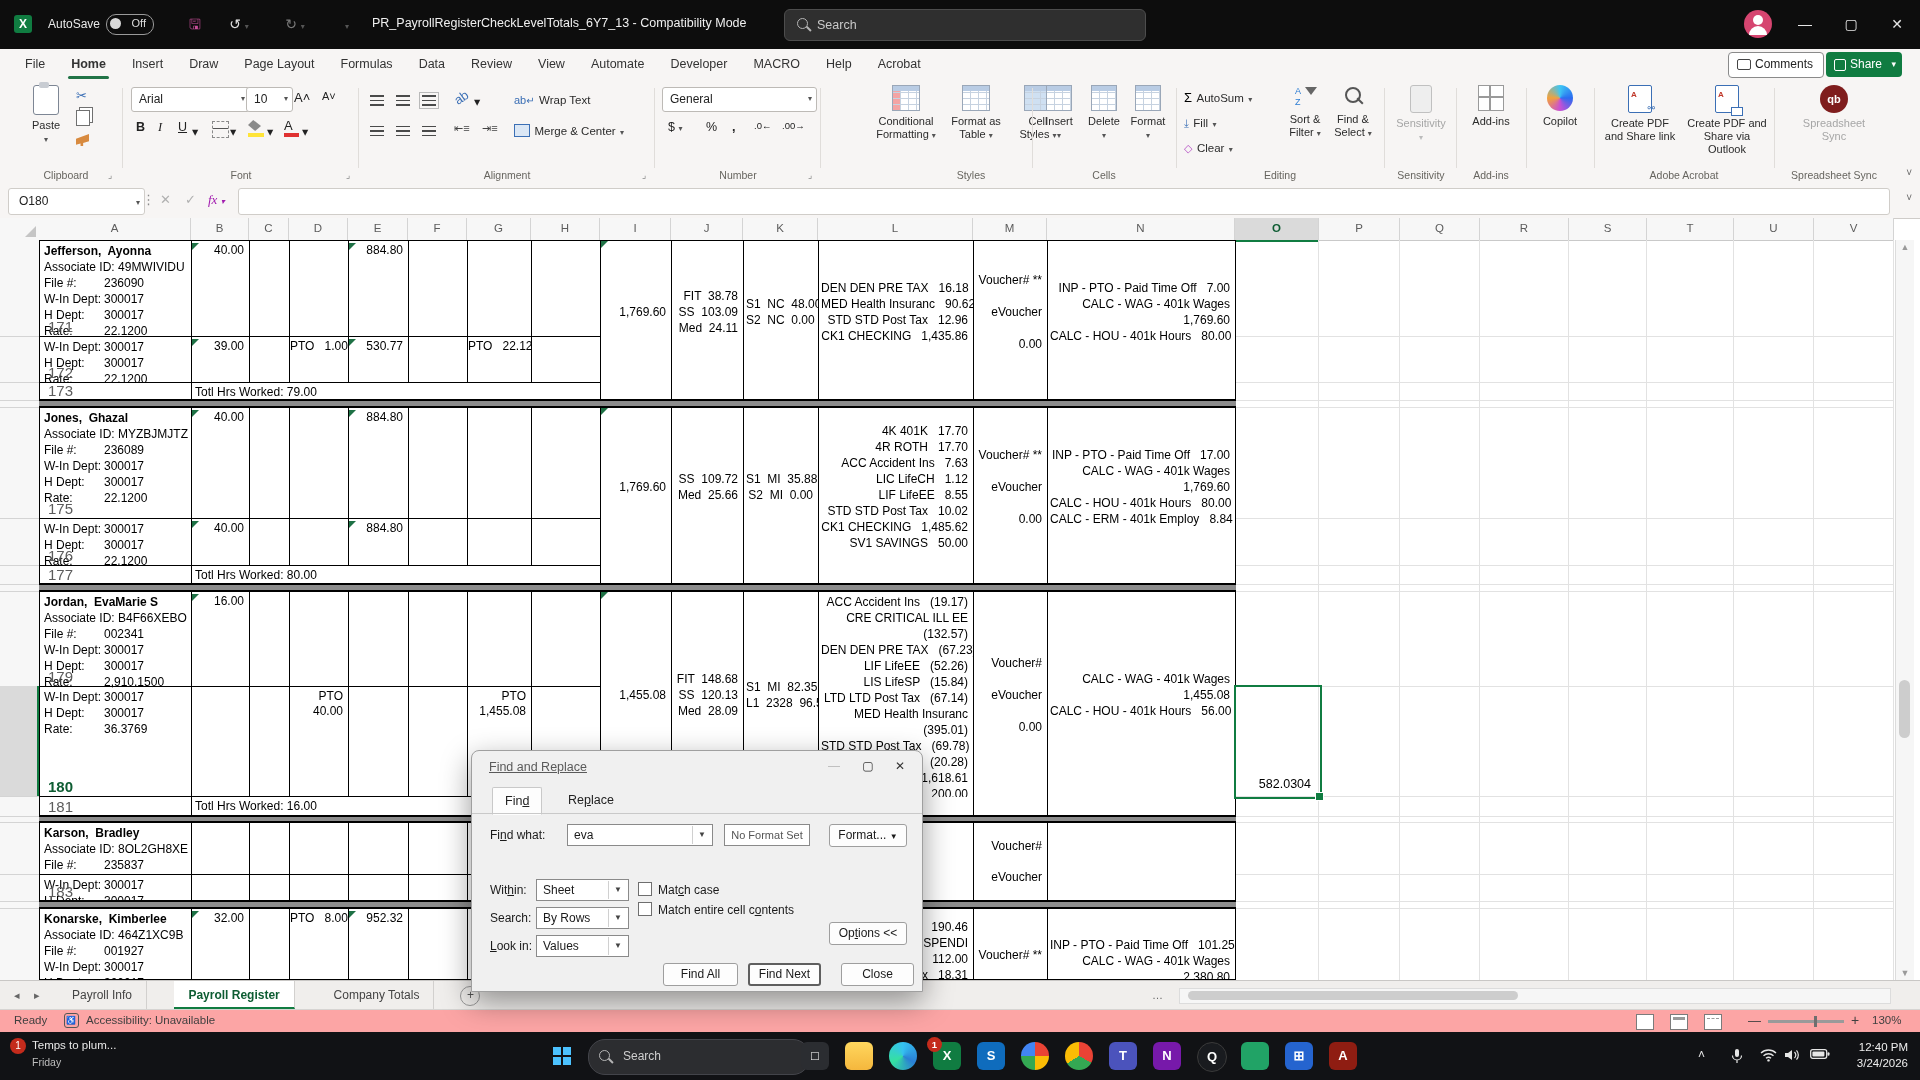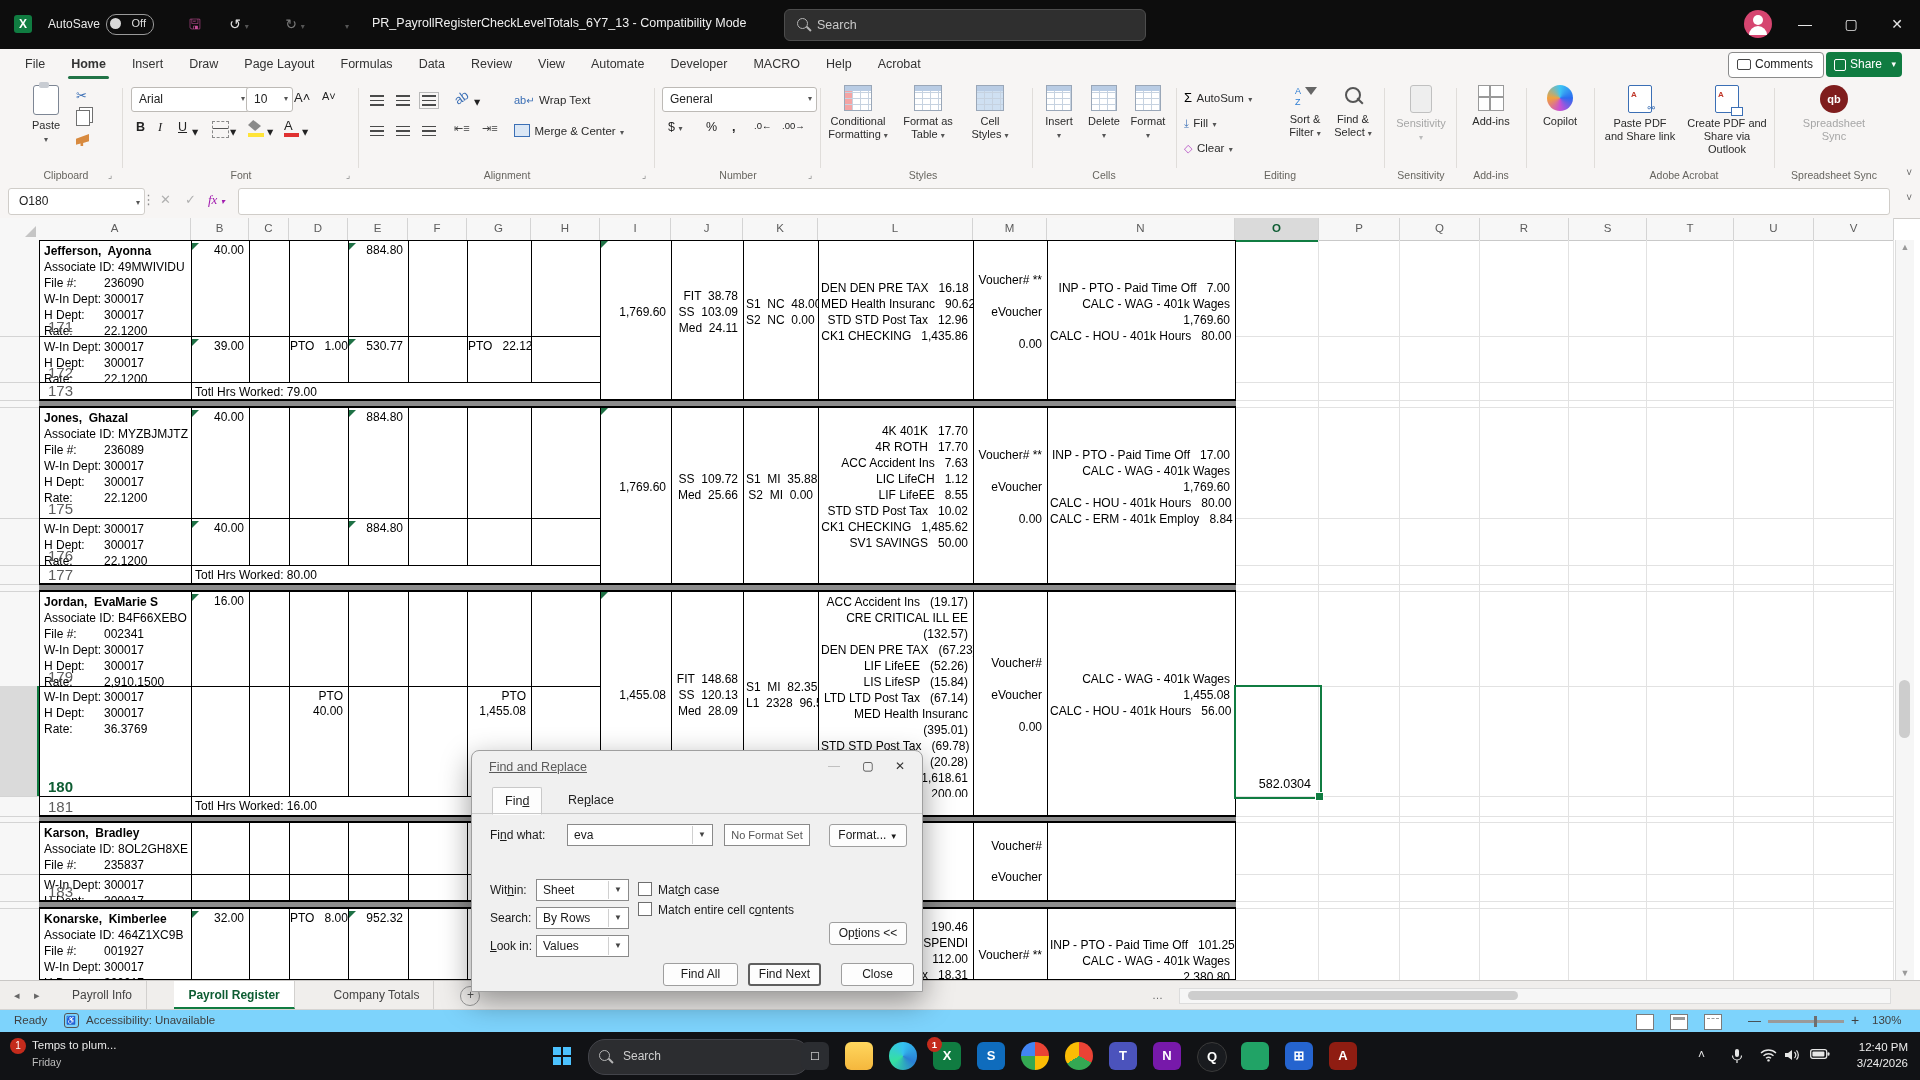--- a/index.html
+++ b/index.html
@@ -96,21 +96,21 @@
   .sarrow{color:#9a9a9a;font-size:9px;text-align:center;width:100%;position:absolute;}
   
   #tabbar{position:absolute;left:0;top:980px;width:1920px;height:29px;background:#f0eeec;border-top:1px solid #c9c7c5;}
   .tnav{position:absolute;top:8px;font-size:11px;color:#666;}
   .stab{position:absolute;top:0;height:28px;padding:0 14px;font-size:12px;color:#444;line-height:28px;background:transparent;border-right:1px solid #d2d0ce;}
   .stab.active{background:#fff;font-weight:bold;color:#0d5c32;border-bottom:2px solid #107c41;box-sizing:border-box;}
   #addtab{position:absolute;top:5px;width:18px;height:18px;border:1px solid #9a9a9a;border-radius:50%;text-align:center;line-height:16px;font-size:12px;color:#555;}
   #hscroll{position:absolute;top:7px;height:14px;background:#f6f6f6;border:1px solid #dcdcdc;}
   #hscroll .thumb{position:absolute;top:2px;height:9px;background:#cdcdcd;border-radius:5px;}
   
-  #statusbar{position:absolute;left:0;top:1009px;width:1920px;height:23px;background:#7dd3fc;border-top:1px solid #d6d4d2;font-size:11.5px;color:#3f3f3f;}
+  #statusbar{position:absolute;left:0;top:1009px;width:1920px;height:23px;background:#fca5a5;border-top:1px solid #d6d4d2;font-size:11.5px;color:#3f3f3f;}
   .viewico{position:absolute;top:4px;width:16px;height:14px;border:1px solid #7b7b7b;background:#fff;}
   .zoomtrack{position:absolute;top:10px;height:3px;background:#9a9a9a;}
   .zoomknob{position:absolute;top:-4px;width:3px;height:11px;background:#6e6e6e;}
   
   #taskbar{position:absolute;left:0;top:1032px;width:1920px;height:48px;background:#111215;color:#e8e8e8;}
   .badge{position:absolute;background:#c42b1c;color:#fff;border-radius:50%;text-align:center;}
   #tk-search{position:absolute;left:588px;top:7px;width:220px;height:34px;background:#2c2d30;border:1px solid #43444a;border-radius:17px;font-size:12px;color:#cfcfcf;line-height:32px;}
   .tkicon{position:absolute;top:10px;width:28px;height:28px;border-radius:6px;font-size:13px;font-weight:bold;color:#fff;text-align:center;line-height:28px;}
   .start{background:transparent;}
   .start::before{content:"";position:absolute;left:5px;top:5px;width:8px;height:8px;background:#4cc2ff;box-shadow:10px 0 #4cc2ff,0 10px #4cc2ff,10px 10px #4cc2ff;}
@@ -235,21 +235,21 @@
       <div class="sbtn" style="left:10px;top:40px;"><span>$</span> <span class="chv">▾</span></div>
       <div class="sbtn" style="left:48px;top:40px;">%</div>
       <div class="sbtn" style="left:74px;top:40px;font-weight:bold;">,</div>
       <div class="sbtn" style="left:96px;top:40px;font-size:9.5px;">.0←</div>
       <div class="sbtn" style="left:124px;top:40px;font-size:9.5px;">.00→</div>
       <div class="rglabel">Number</div>
       <div class="dl">⌟</div>
     </div>
     <div class="rgsep" style="left:820px;"></div>
 
-    <div class="rgroup" style="left:820px;width:206px;">
+    <div class="rgroup" style="left:868px;width:206px;">
       <div class="bigbtn" style="left:2px;width:72px;">
         <div class="bi grid-ico" style="background:linear-gradient(90deg,#f4a4a4 0 8px,#fff 8px);"></div>
         <span>Conditional</span><br><span>Formatting</span> <span class="chv">▾</span>
       </div>
       <div class="bigbtn" style="left:76px;width:64px;">
         <div class="bi grid-ico"></div>
         <span>Format as</span><br><span>Table</span> <span class="chv">▾</span>
       </div>
       <div class="bigbtn" style="left:142px;width:56px;">
         <div class="bi grid-ico" style="background:#cfe0f2;"></div>
@@ -324,21 +324,21 @@
       </div>
     </div>
     <div class="rgsep" style="left:1594px;"></div>
 
     <div class="rgroup" style="left:1598px;width:172px;">
       <div class="bigbtn" style="left:0;width:84px;">
         <div class="bi" style="width:22px;height:26px;border:1.5px solid #3b6fb5;border-radius:2px;position:relative;background:#fff;">
           <span style="position:absolute;left:2px;top:2px;font-size:8px;color:#c0392b;font-weight:bold;">A</span>
           <span style="position:absolute;right:-4px;bottom:-3px;font-size:9px;color:#3b6fb5;">⚯</span>
         </div>
-        <span>Paste PDF</span><br><span>and Share link</span>
+        <span>Create PDF</span><br><span>and Share link</span>
       </div>
       <div class="bigbtn" style="left:86px;width:86px;">
         <div class="bi" style="width:22px;height:26px;border:1.5px solid #3b6fb5;border-radius:2px;position:relative;background:#fff;">
           <span style="position:absolute;left:2px;top:2px;font-size:8px;color:#c0392b;font-weight:bold;">A</span>
           <span style="position:absolute;right:-5px;bottom:-4px;width:10px;height:7px;border:1.2px solid #3b6fb5;background:#fff;"></span>
         </div>
         <span>Create PDF and</span><br><span>Share via Outlook</span>
       </div>
       <div class="rglabel">Adobe Acrobat</div>
     </div>

